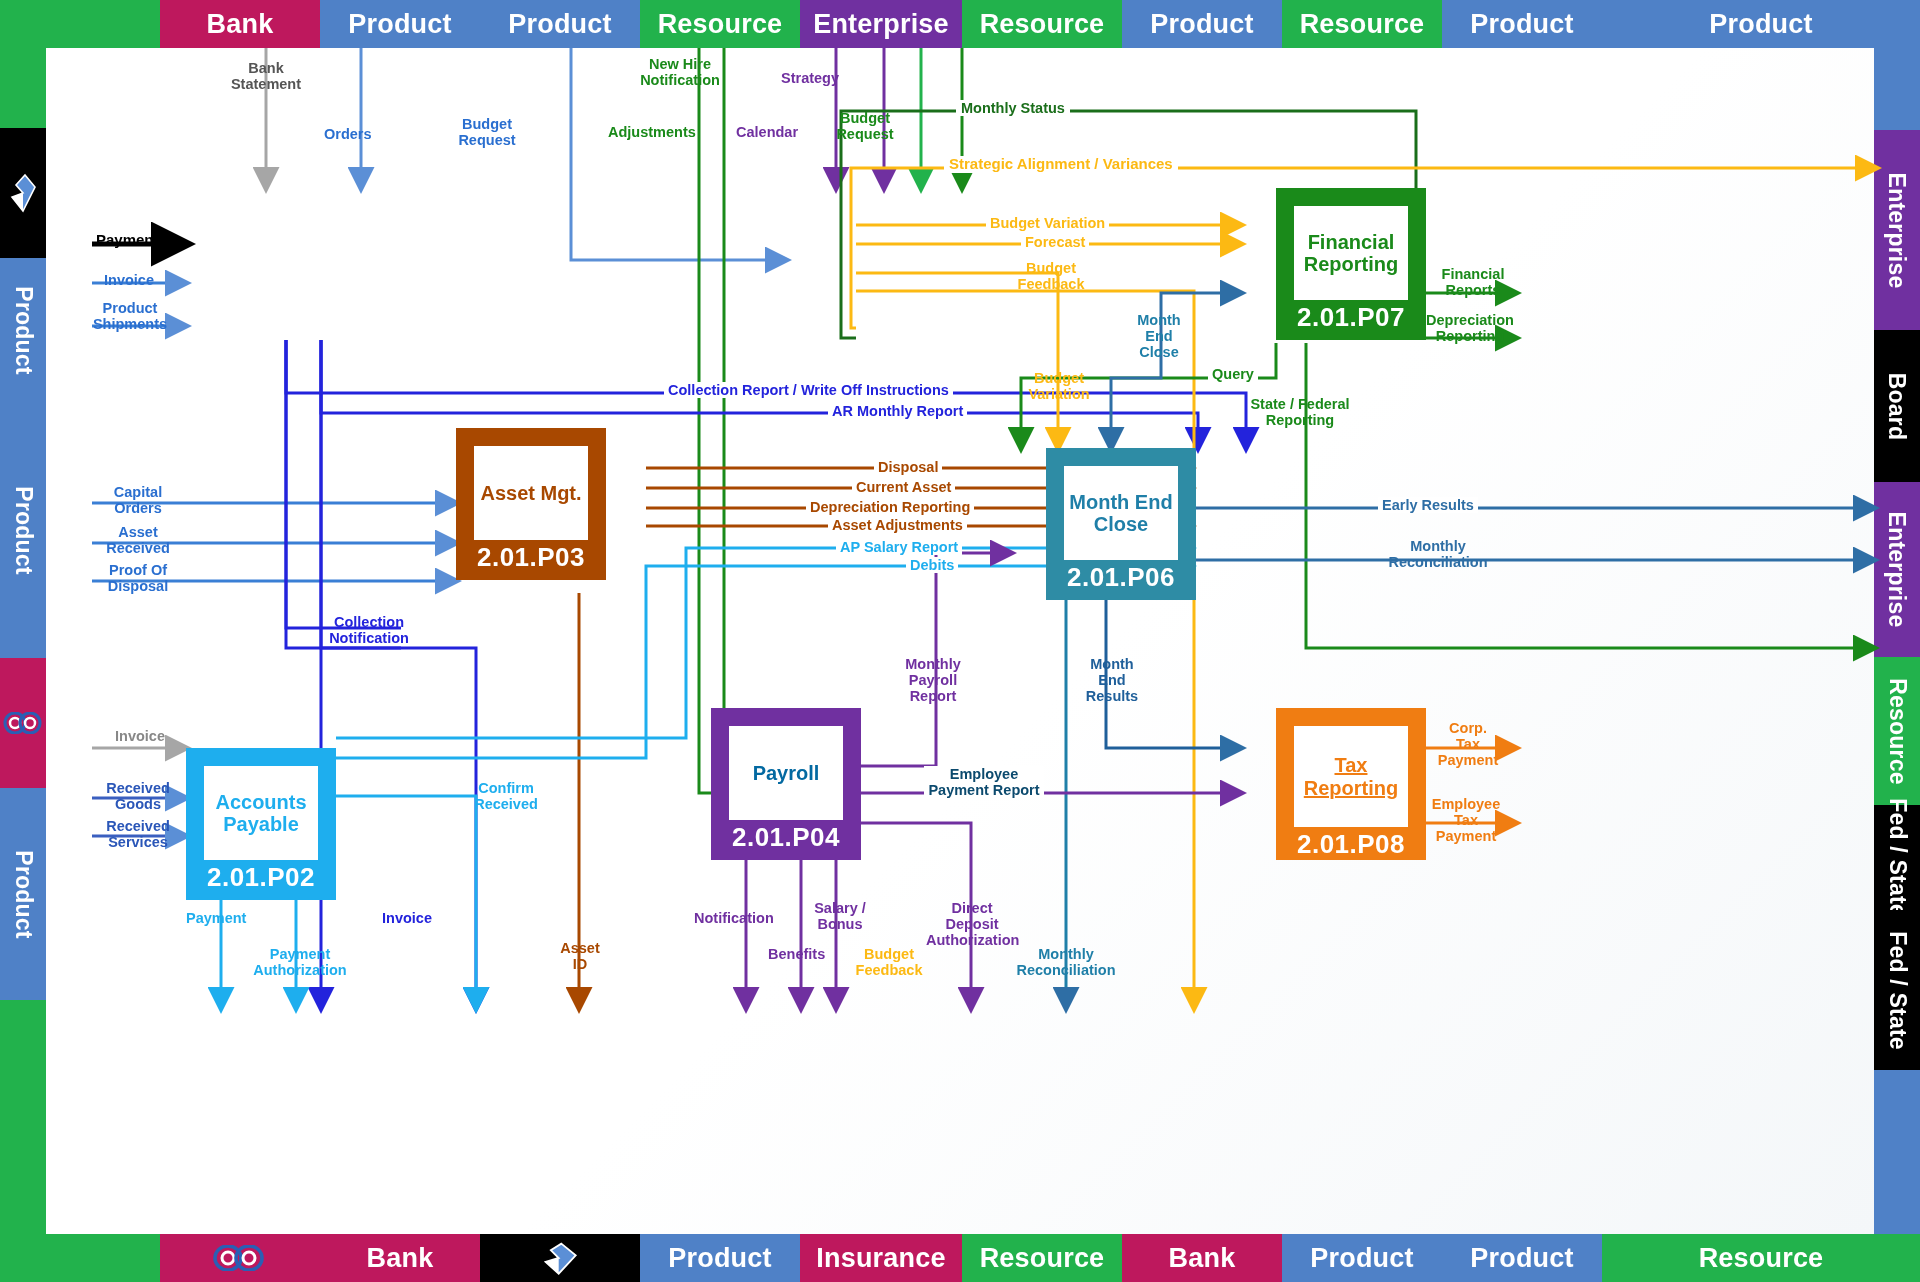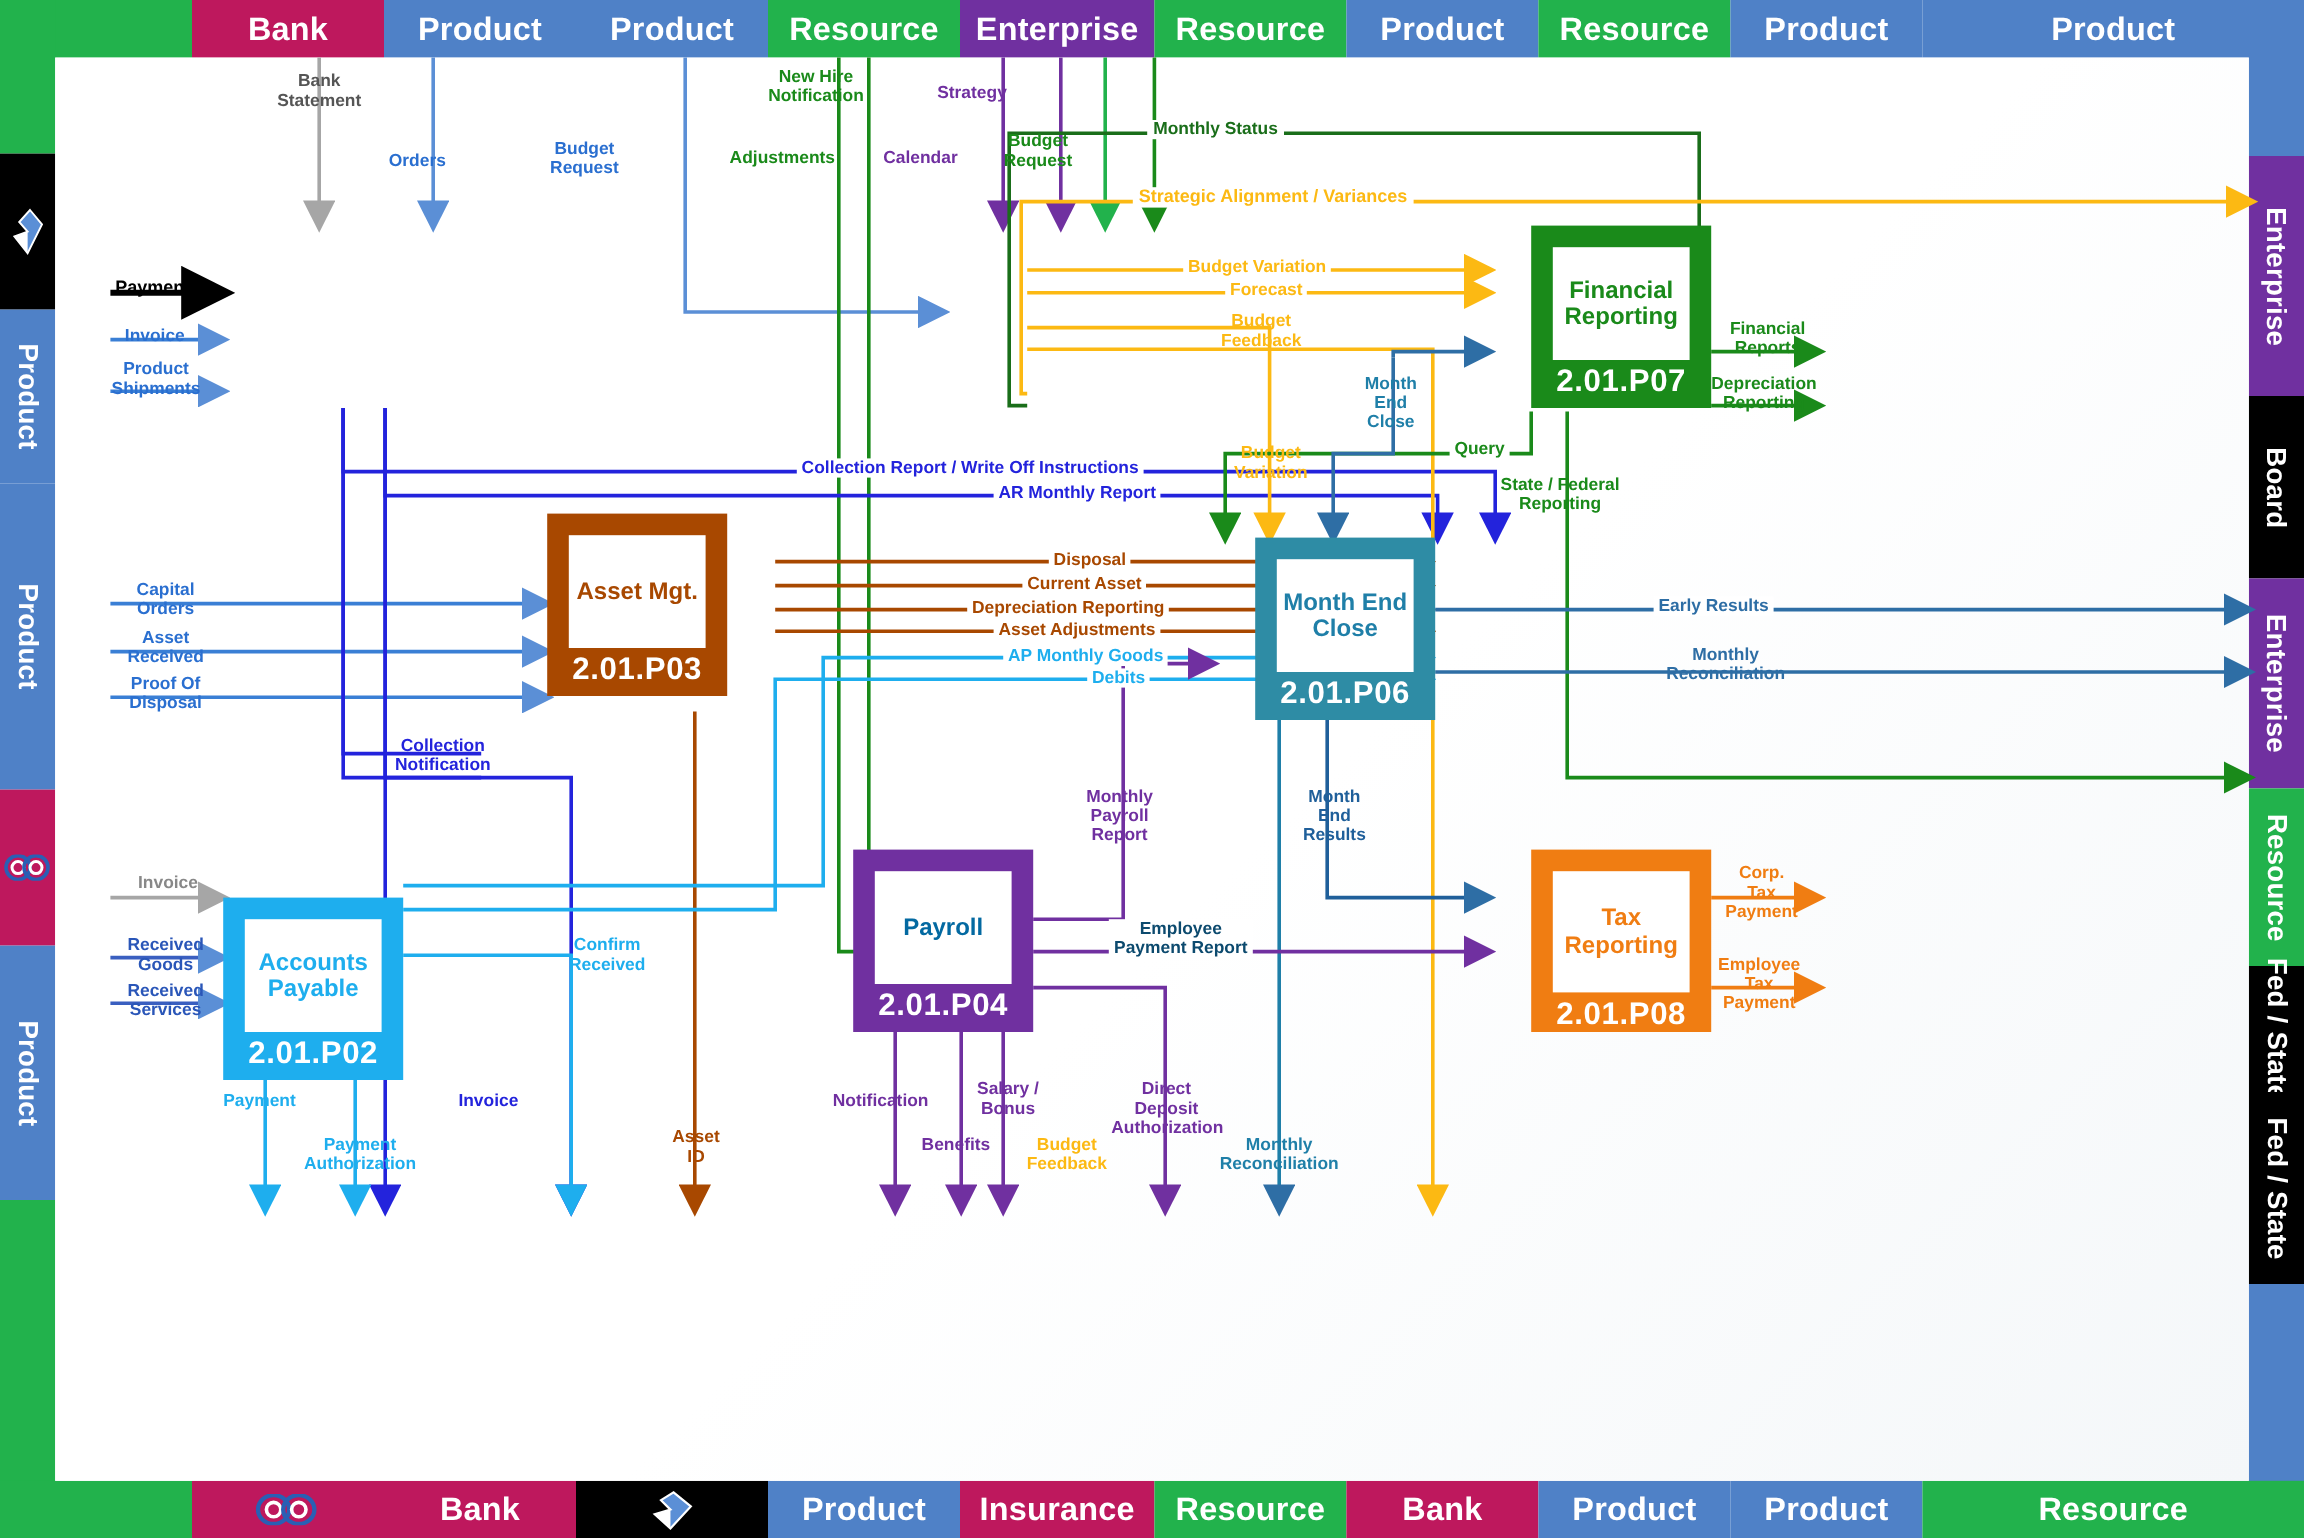--- a/index.html
+++ b/index.html
@@ -273,21 +273,21 @@
       <div class="inner" style="width:114px;height:94px;font-size:20px;color:#1f7fa8;">Month End Close</div>
       <div class="pid" style="margin-top:2px;">2.01.P06</div>
     </div>
 
     <div class="proc" style="left:1230px;top:140px;width:150px;height:152px;background:#1a8a1a;padding:18px 18px 0 18px;">
       <div class="inner" style="width:114px;height:94px;font-size:20px;color:#1a8a1a;">Financial Reporting</div>
       <div class="pid" style="margin-top:2px;">2.01.P07</div>
     </div>
 
     <div class="proc" style="left:1230px;top:660px;width:150px;height:152px;background:#f07d12;padding:18px 18px 0 18px;">
-      <div class="inner" style="width:114px;height:116px;font-size:20px;color:#f07d12;">Tax Reporting</div>
+      <div class="inner" style="width:114px;height:116px;font-size:20px;color:#f07d12;text-decoration:underline;">Tax Reporting</div>
       <div class="pid" style="margin-top:2px;">2.01.P08</div>
     </div>
 
     <div class="lbl wrap" style="left:178px;top:12px;width:84px;color:#555;">Bank Statement</div>
     <div class="lbl" style="left:278px;top:78px;color:#2a6fd0;">Orders</div>
     <div class="lbl wrap" style="left:402px;top:68px;width:78px;color:#2a6fd0;">Budget Request</div>
     <div class="lbl wrap" style="left:586px;top:8px;width:96px;color:#1a8a1a;">New Hire Notification</div>
     <div class="lbl" style="left:562px;top:76px;color:#1a8a1a;">Adjustments</div>
     <div class="lbl" style="left:735px;top:22px;color:#7030a0;">Strategy</div>
     <div class="lbl" style="left:690px;top:76px;color:#7030a0;">Calendar</div>
@@ -306,21 +306,21 @@
     <div class="lbl wrap" style="left:48px;top:770px;width:88px;color:#2a56b8;">Received Services</div>
 
     <div class="lbl wrap" style="left:272px;top:566px;width:102px;color:#2323dc;">Collection Notification</div>
     <div class="lbl" style="left:618px;top:334px;color:#2323dc;background:#fff;padding:0 4px;">Collection Report / Write Off Instructions</div>
     <div class="lbl" style="left:782px;top:355px;color:#2323dc;background:#fff;padding:0 4px;">AR Monthly Report</div>
 
     <div class="lbl" style="left:828px;top:411px;color:#a84800;background:#fff;padding:0 4px;">Disposal</div>
     <div class="lbl" style="left:806px;top:431px;color:#a84800;background:#fff;padding:0 4px;">Current Asset</div>
     <div class="lbl" style="left:760px;top:451px;color:#a84800;background:#fff;padding:0 4px;">Depreciation Reporting</div>
     <div class="lbl" style="left:782px;top:469px;color:#a84800;background:#fff;padding:0 4px;">Asset Adjustments</div>
-    <div class="lbl" style="left:790px;top:491px;color:#1eaeee;background:#fff;padding:0 4px;">AP Monthly Goods</div>
+    <div class="lbl" style="left:790px;top:491px;color:#1eaeee;background:#fff;padding:0 4px;">AP Salary Report</div>
     <div class="lbl" style="left:860px;top:509px;color:#1eaeee;background:#fff;padding:0 4px;">Debits</div>
 
     <div class="lbl wrap" style="left:418px;top:732px;width:84px;color:#1eaeee;">Confirm Received</div>
 
     <div class="lbl" style="left:910px;top:52px;color:#1a6e1a;background:#fff;padding:0 5px;">Monthly Status</div>
     <div class="lbl" style="left:898px;top:108px;color:#fcb913;background:#fff;padding:0 5px;font-size:15px;">Strategic Alignment / Variances</div>
     <div class="lbl" style="left:940px;top:167px;color:#fcb913;background:#fff;padding:0 4px;">Budget Variation</div>
     <div class="lbl" style="left:975px;top:186px;color:#fcb913;background:#fff;padding:0 4px;">Forecast</div>
     <div class="lbl wrap" style="left:962px;top:212px;width:86px;color:#fcb913;">Budget Feedback</div>
     <div class="lbl wrap" style="left:970px;top:322px;width:86px;color:#fcb913;">Budget Variation</div>

